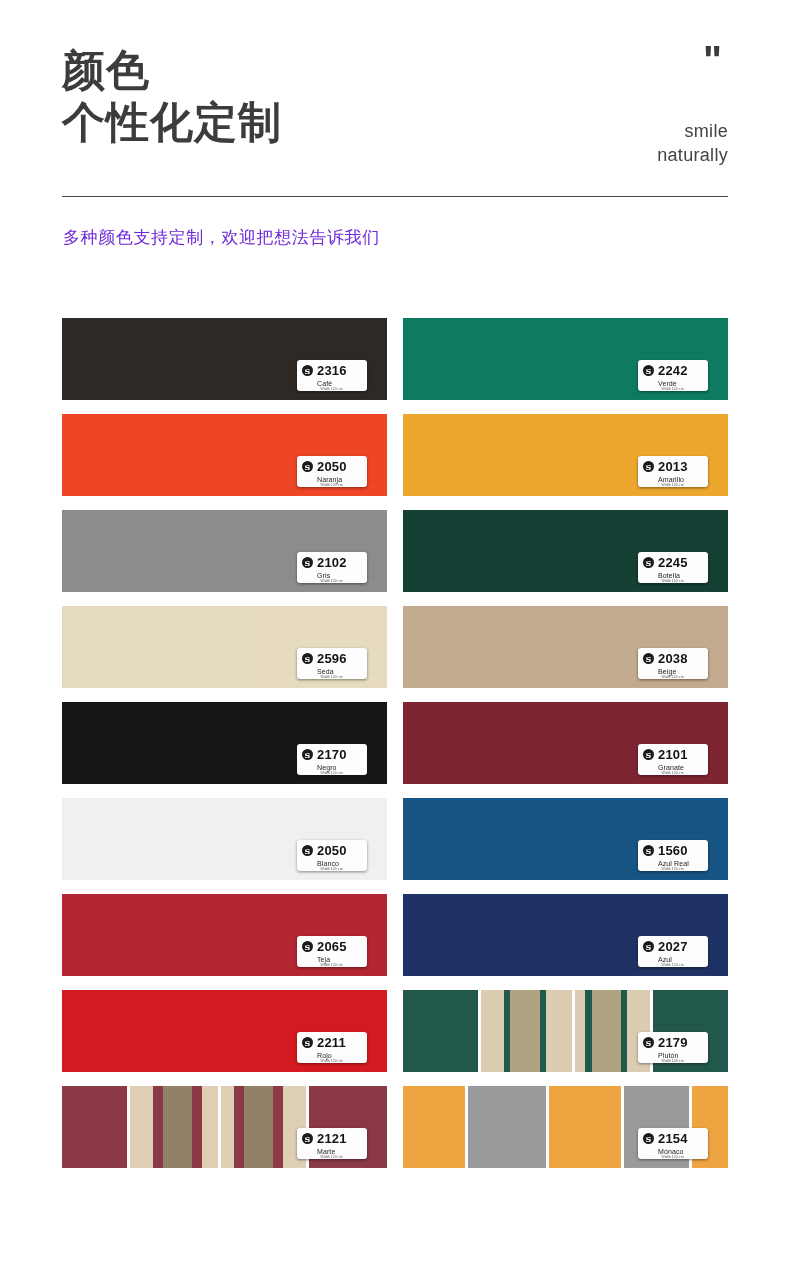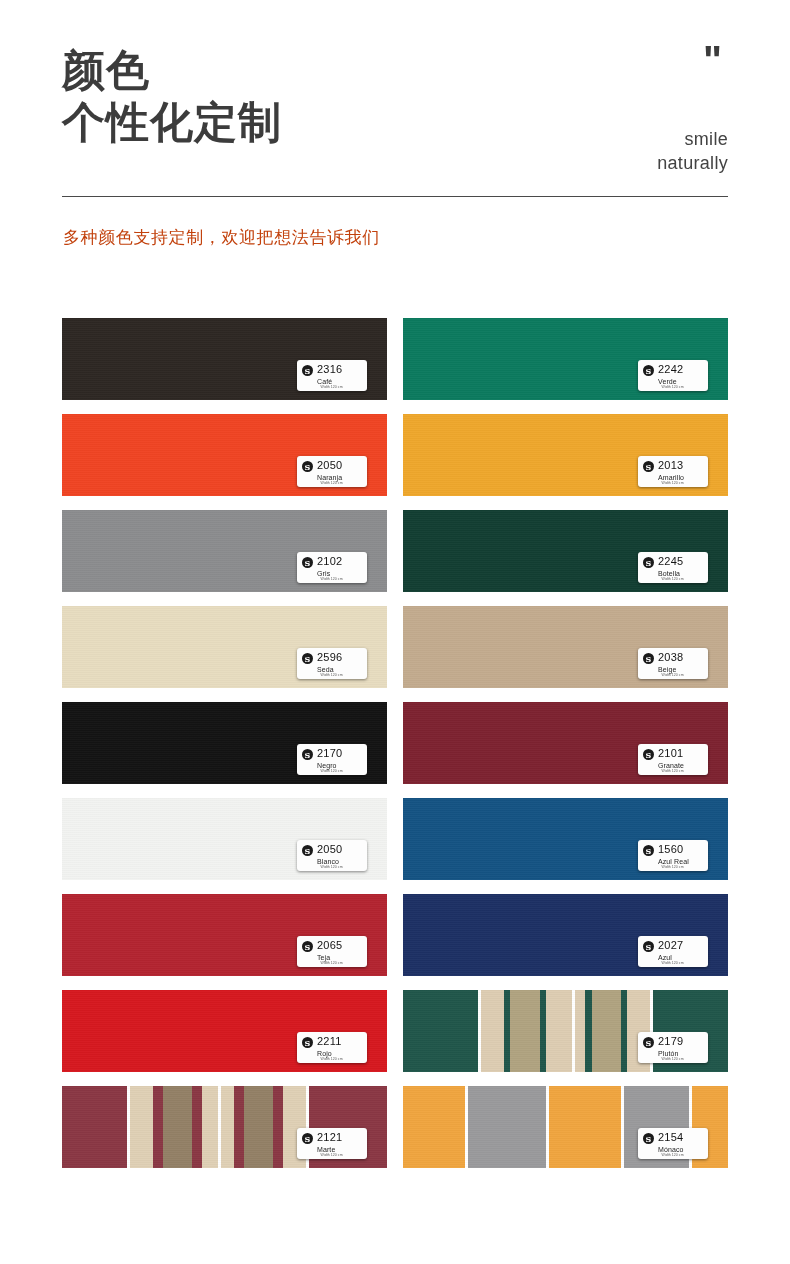--- a/index.html
+++ b/index.html
@@ -24,31 +24,31 @@
   .title-line.second{letter-spacing:1px;text-align:right;}
 
   .slogan-block{position:absolute;right:62px;top:48px;text-align:right;}
   .quote-mark{
     font-size:40px;font-weight:bold;color:#3c3c3c;
     line-height:0.6;letter-spacing:-2px;
     margin-right:8px;display:block;height:42px;
     font-family:"Liberation Sans",sans-serif;
   }
   .slogan{
-    margin-top:38px;font-size:18px;color:#434343;
+    margin-top:30px;font-size:18px;color:#434343;
     line-height:1.32;letter-spacing:0.3px;
   }
 
   .rule{
     position:absolute;left:62px;top:196px;width:666px;height:1px;
     background:#4a4a4a;
   }
   .subtitle{
     position:absolute;left:63px;top:226px;
-    font-size:17px;color:#c2410c;letter-spacing:0.6px;
+    font-size:17px;color:#6d28d9;letter-spacing:0.6px;
     font-family:Liberation Serif, serif;
   }
 
   
   .grid{
     position:absolute;left:62px;top:318px;
     width:666px;
     display:grid;
     grid-template-columns:325px 325px;
     column-gap:16px;
@@ -84,21 +84,21 @@
   .tag-top{display:flex;align-items:flex-start;gap:4px;}
   .tag-logo{
     width:11px;height:11px;border-radius:50%;
     background:#1b1b1b;color:#fff;
     font-size:8px;font-weight:bold;
     display:flex;align-items:center;justify-content:center;
     flex:0 0 auto;margin-top:1px;
     font-family:"DejaVu Serif",serif;
   }
   .tag-texts{display:flex;flex-direction:column;line-height:1;}
-  .tag-code{font-size:11px;font-weight:normal;color:#141414;letter-spacing:.2px;}
+  .tag-code{font-size:13px;font-weight:bold;color:#141414;letter-spacing:.2px;}
   .tag-name{font-size:7px;color:#242424;margin-top:2.5px;letter-spacing:.1px;}
   .tag-width{
     font-size:3.6px;color:#555;margin-top:auto;
     align-self:center;letter-spacing:.1px;transform:scale(.95);
   }
 </style>
 </head>
 <body>
 
 <div class="page">

